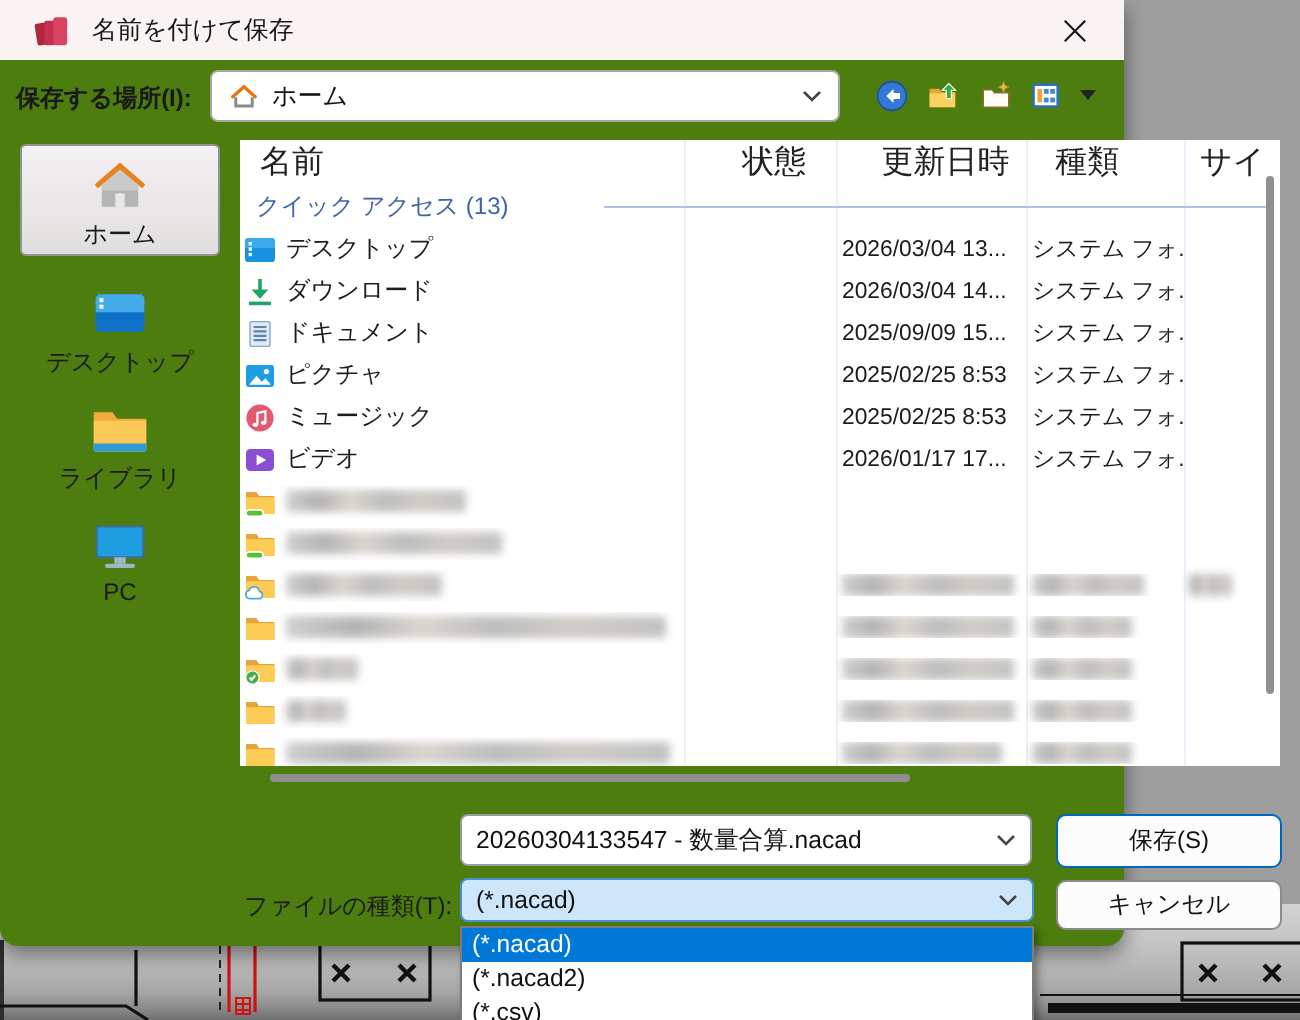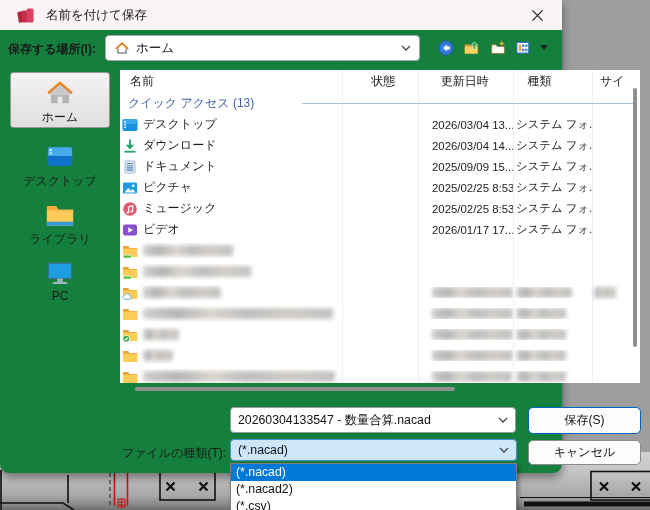--- a/index.html
+++ b/index.html
@@ -10,21 +10,21 @@
   }
   
   .cad-strip{
     position:absolute;left:0;top:452px;width:650px;height:58px;
     background:linear-gradient(180deg,#d2d2d2 0%,#c4c4c4 35%,#a8a8a8 75%,#8a8a8a 90%,#6e6e6e 100%);
   }
   .cad-svg{position:absolute;left:0;top:455px;width:650px;height:55px;}
   
   .dialog{
     position:absolute;left:0;top:0;width:562px;height:473px;
-    background:#15803d;border-radius:0 0 9px 9px;
+    background:#4d7c0f;border-radius:0 0 9px 9px;
     box-shadow:0 4px 10px rgba(0,0,0,.45);
   }
   .titlebar{
     position:absolute;left:0;top:0;right:0;height:30px;
     background:#f9f3f3;display:flex;align-items:center;
   }
   .app-icon{width:19px;height:17px;margin-left:17px;display:inline-block;}
   .title-text{font-size:12.5px;color:#191919;margin-left:10px;}
   .close-btn{
     position:absolute;right:10px;top:4px;width:30px;height:22px;
@@ -56,29 +56,29 @@
   }
   .side-item.selected + .side-item{margin-top:14px;}
   .ic32{width:30px;height:30px;margin:0 auto;display:block;}
   .side-item .lbl{margin-top:1px;display:block;}
   
   .list{
     position:absolute;left:120px;top:70px;width:520px;height:313px;
     background:#fff;overflow:hidden;
   }
   .gridline{position:absolute;top:0;bottom:0;width:1px;background:#e9f1fa;}
-  .lheader{display:flex;height:23px;align-items:center;font-size:12px;color:#222;position:relative;}
+  .lheader{display:flex;height:23px;align-items:center;font-size:16px;color:#222;position:relative;}
   .hcell{box-sizing:border-box;padding-left:4px;white-space:nowrap;overflow:hidden;}
   .hcell.first{padding-left:10px;}
   .group-row{display:flex;align-items:center;height:21px;font-size:12px;padding-left:8px;position:relative;gap:40px;}
   .group-line{flex:1;height:1px;margin:0 4px 0 8px;}
   .row{display:flex;height:21px;align-items:center;font-size:12px;color:#1c1c1c;position:relative;}
   .c-name{width:222px;box-sizing:border-box;display:flex;align-items:center;padding-left:2px;gap:5px;overflow:hidden;}
   .c-status{width:76px;box-sizing:border-box;}
-  .c-date{width:95px;box-sizing:border-box;font-size:11.4px;padding-left:14px;white-space:nowrap;overflow:hidden;display:flex;align-items:center;}
+  .c-date{width:95px;box-sizing:border-box;font-size:11.4px;padding-left:3px;white-space:nowrap;overflow:hidden;display:flex;align-items:center;}
   .c-type{width:79px;box-sizing:border-box;font-size:11.4px;padding-left:3px;white-space:nowrap;overflow:hidden;display:flex;align-items:center;}
   .c-size{flex:1;box-sizing:border-box;padding-left:2px;display:flex;align-items:center;}
   .ic{width:16px;height:16px;display:inline-block;flex:none;}
   .ic svg,.ic32 svg,.tbtn svg,.app-icon svg,.chev svg{display:block;width:100%;height:100%;}
   .blur{
     height:11px;border-radius:2px;filter:blur(2.2px);
     background:linear-gradient(90deg,#cfcfcf,#b4b4b4 18%,#dad5ce 36%,#bdbdbd 55%,#d0ccc6 75%,#c2c2c2 100%);
   }
   .vscroll{position:absolute;left:513px;top:18px;width:4px;height:259px;background:#8f8f8f;border-radius:2px;}
   .hscroll{position:absolute;left:135px;top:387px;width:320px;height:4px;background:#8f8f8f;border-radius:2px;}

